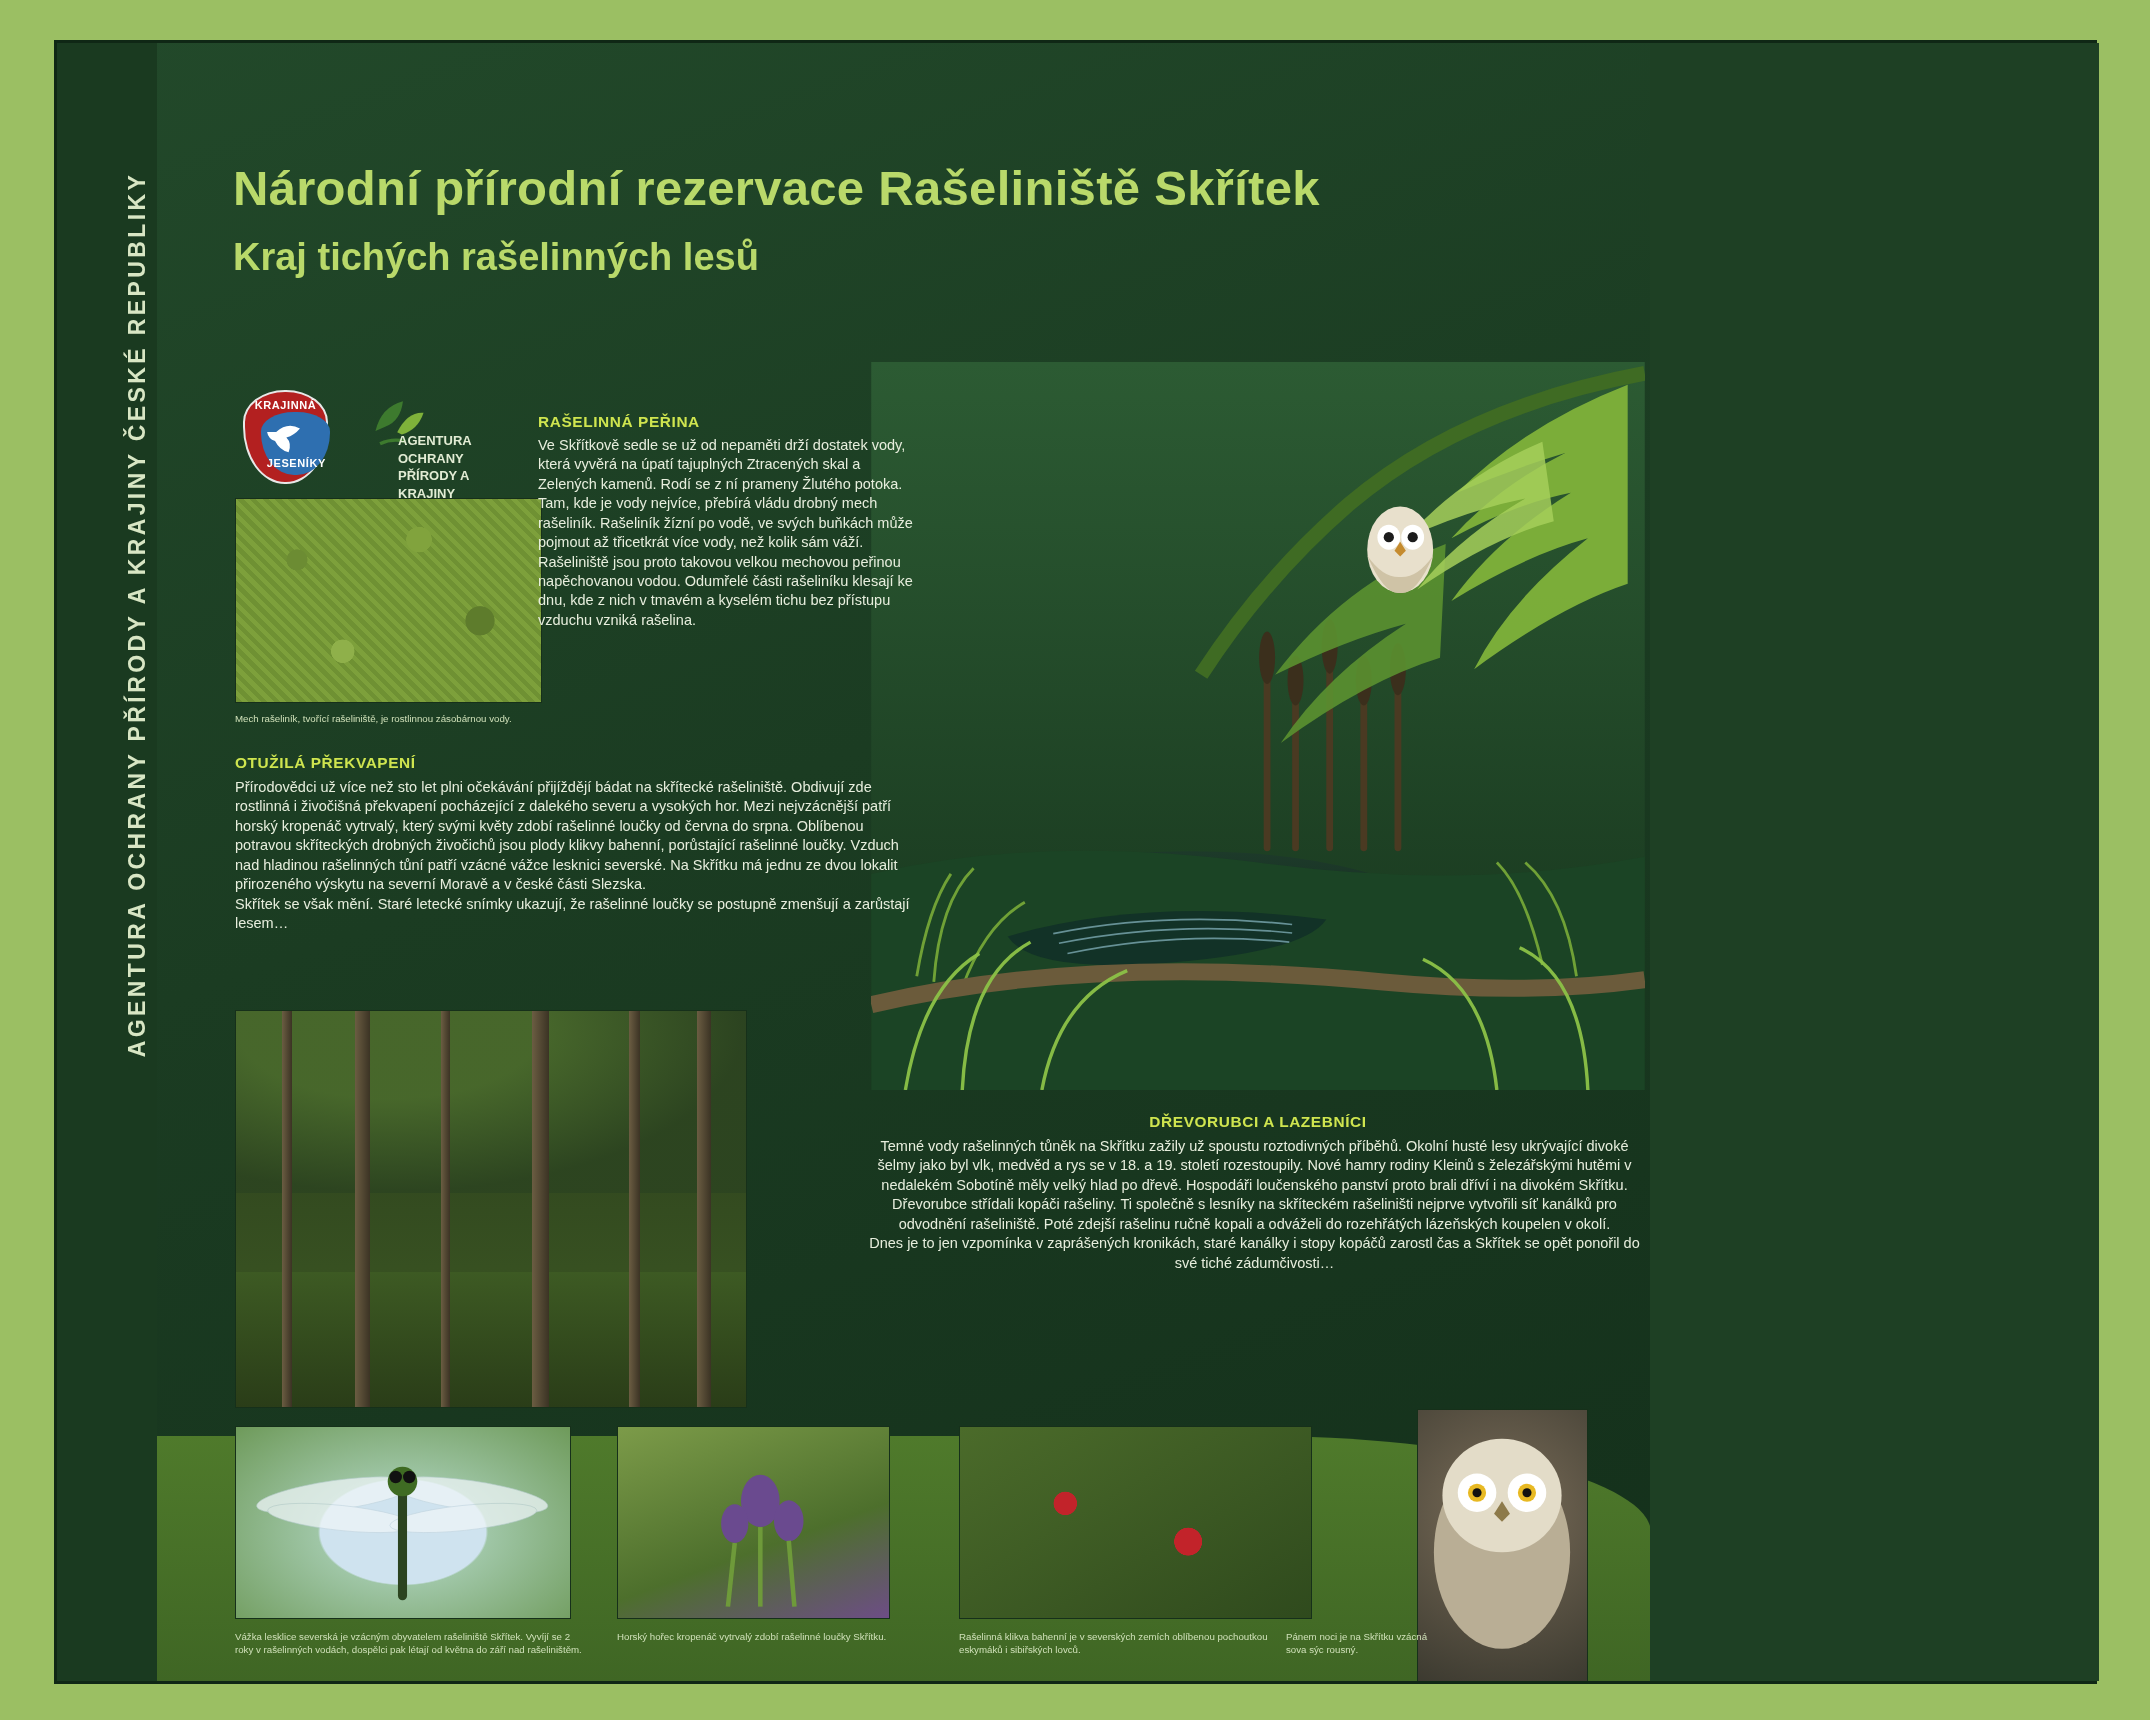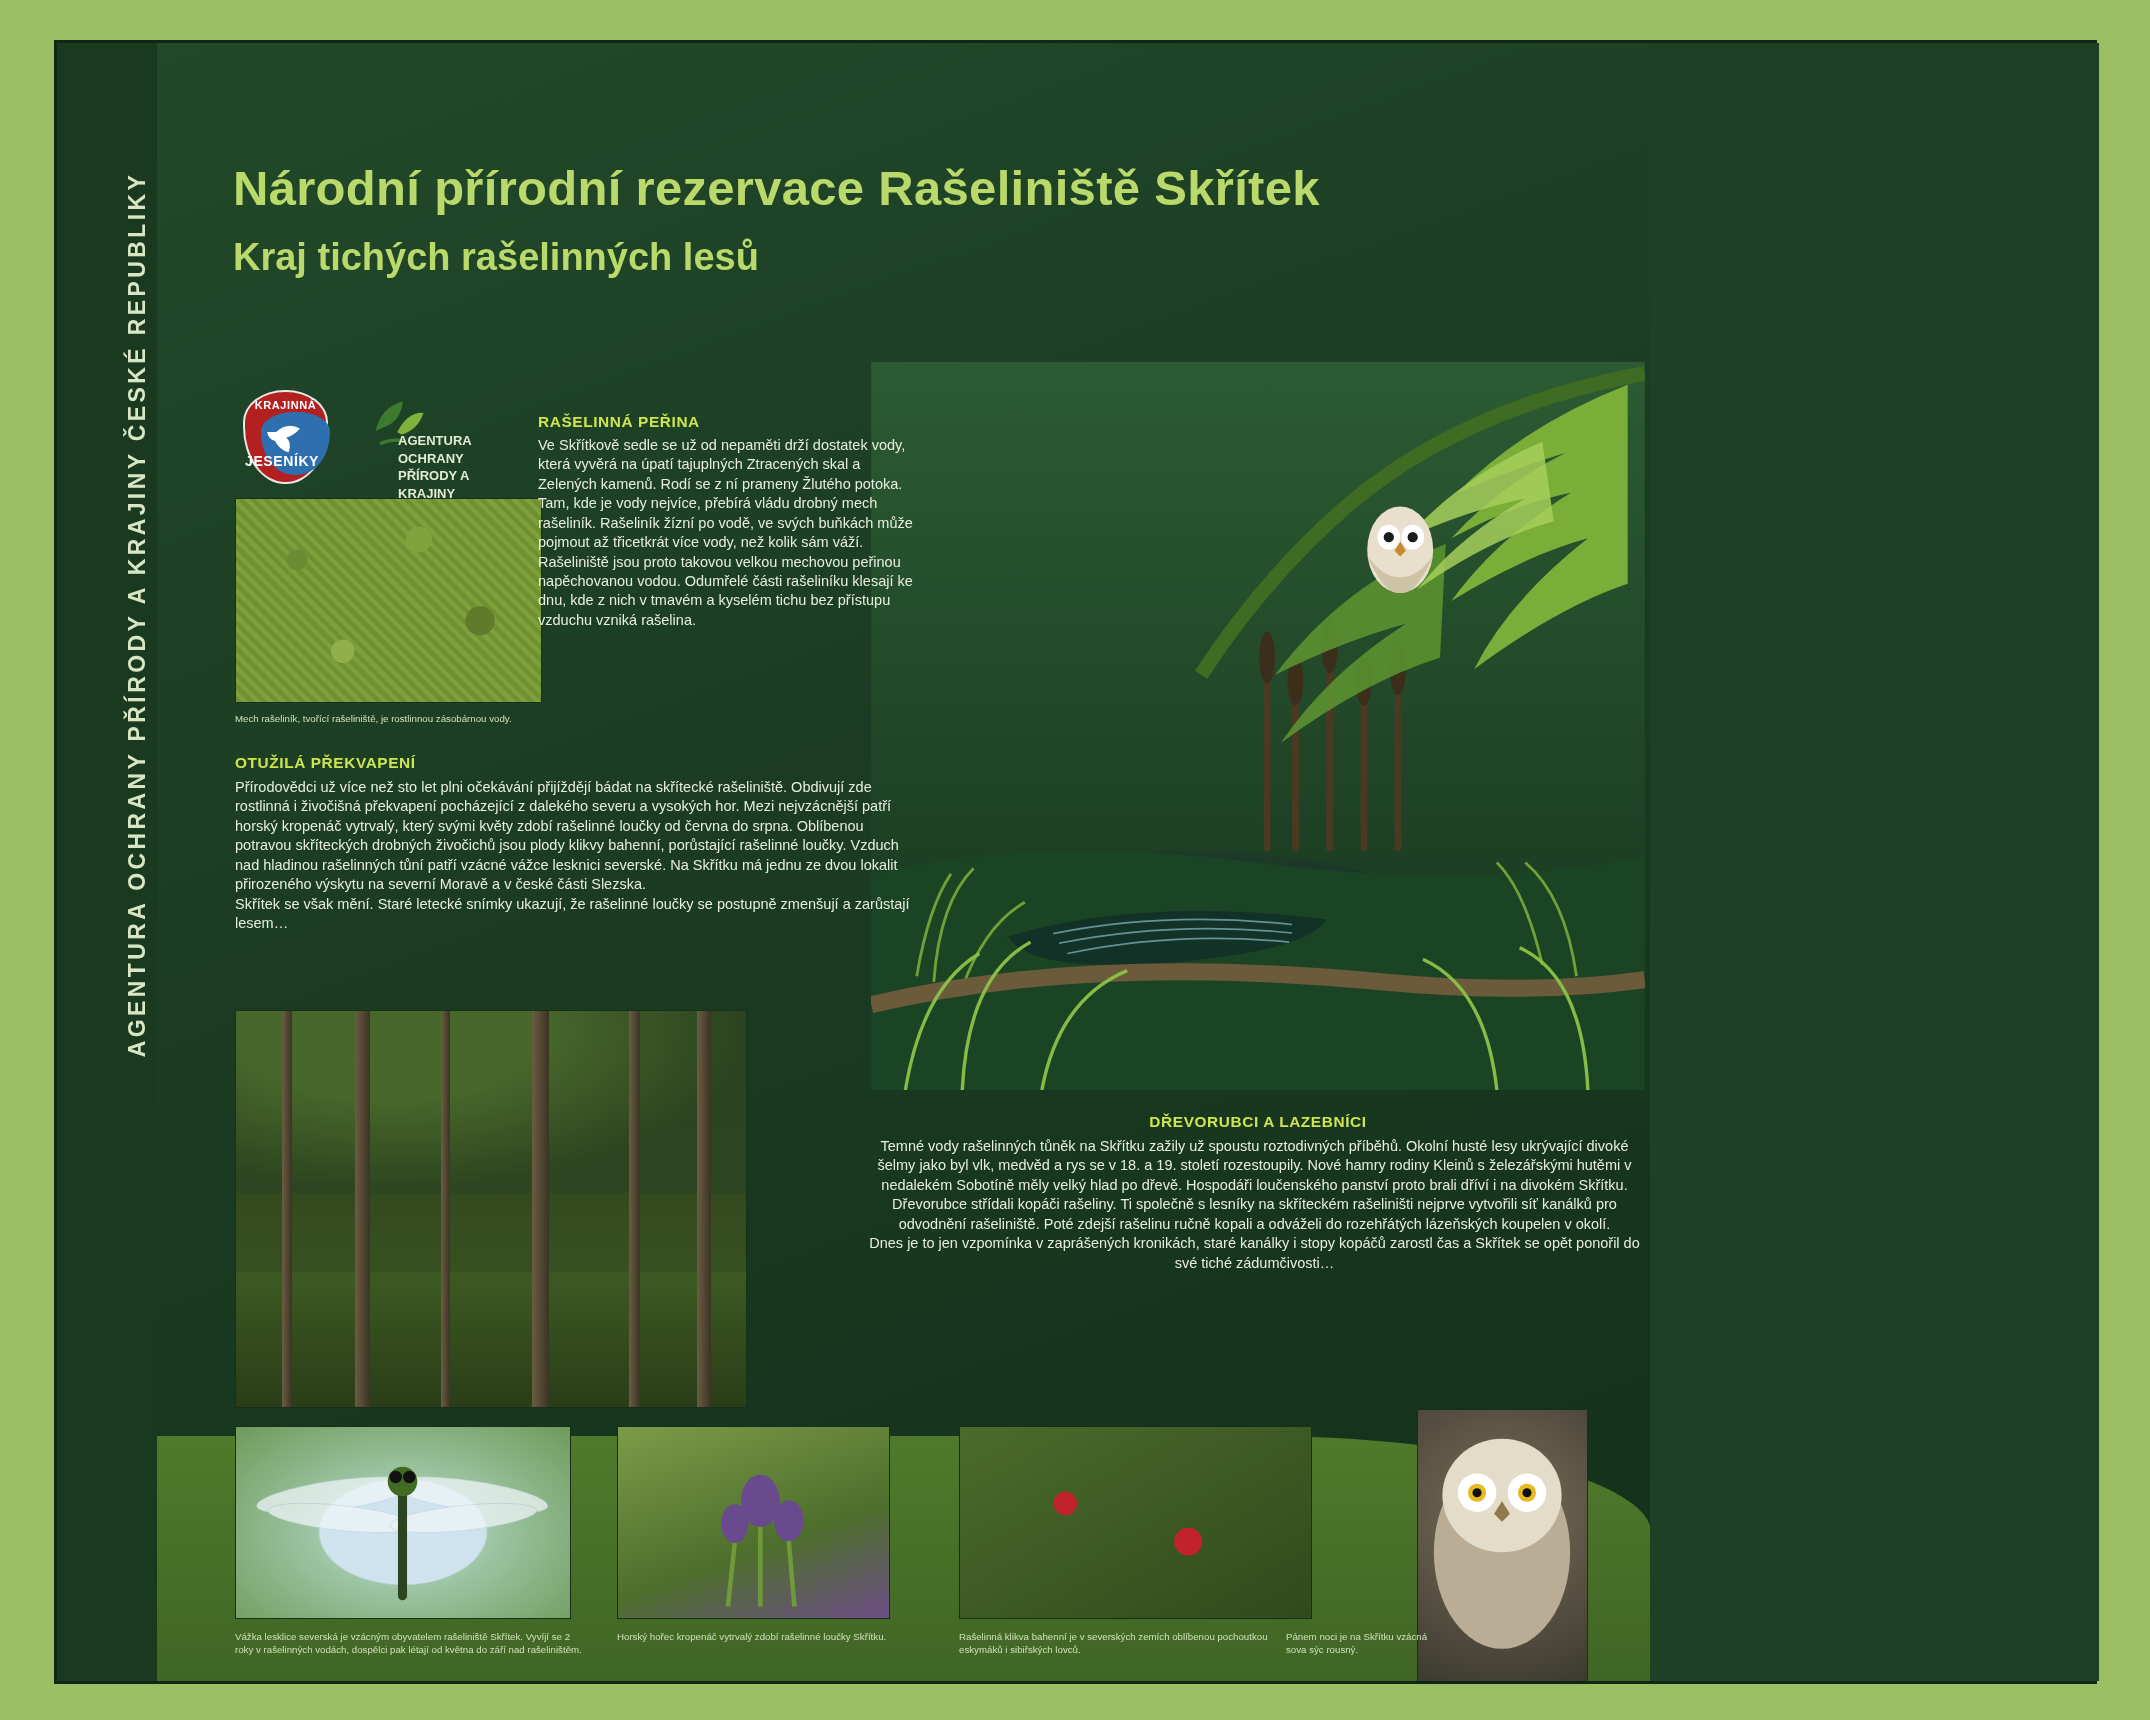--- a/index.html
+++ b/index.html
@@ -63,21 +63,21 @@
     background:#b32020;
     border-radius: 42px 42px 42px 42px / 32px 32px 57px 57px;
     border:2.8px solid #e8e8e8;
   }
   .logo-chko .inner {
     position:absolute; left:16px; top:19.3px; width:69px; height:63px;
     background:#2e6fb0;
     border-radius: 33px 33px 33px 33px / 19.3px 19.3px 42px 42px;
   }
   .logo-chko .lt { position:absolute; top:6.8px; width:100%; text-align:center; color:#fff; font-size:11px; font-weight:bold; letter-spacing:0.6px;}
-  .logo-chko .lb { position:absolute; bottom:13px; width:100%; text-align:left; color:#fff; font-size:14px; font-weight:bold; letter-spacing:0.6px;}
+  .logo-chko .lb { position:absolute; bottom:13px; width:100%; text-align:right; color:#fff; font-size:11px; font-weight:bold; letter-spacing:0.6px;}
 
   .logo-aopk { position:absolute; left:307px; top:348px; width:165px; height:85px; color:#dfe9cf; }
   .logo-aopk .leafmark { position:absolute; left:0; top:0; width:63px; height:63px; }
   .logo-aopk .txt { position:absolute; left:34px; top:41px; font-size:13px; line-height:1.35; font-weight:bold; color:#e2ecd4;}
 
   
   .photo-moss {
     position:absolute; left:178px; top:455px; width:307px; height:205px;
     background:
       radial-gradient(circle at 20% 30%, #6c8c33 0 10.2px, transparent 10.8px),

